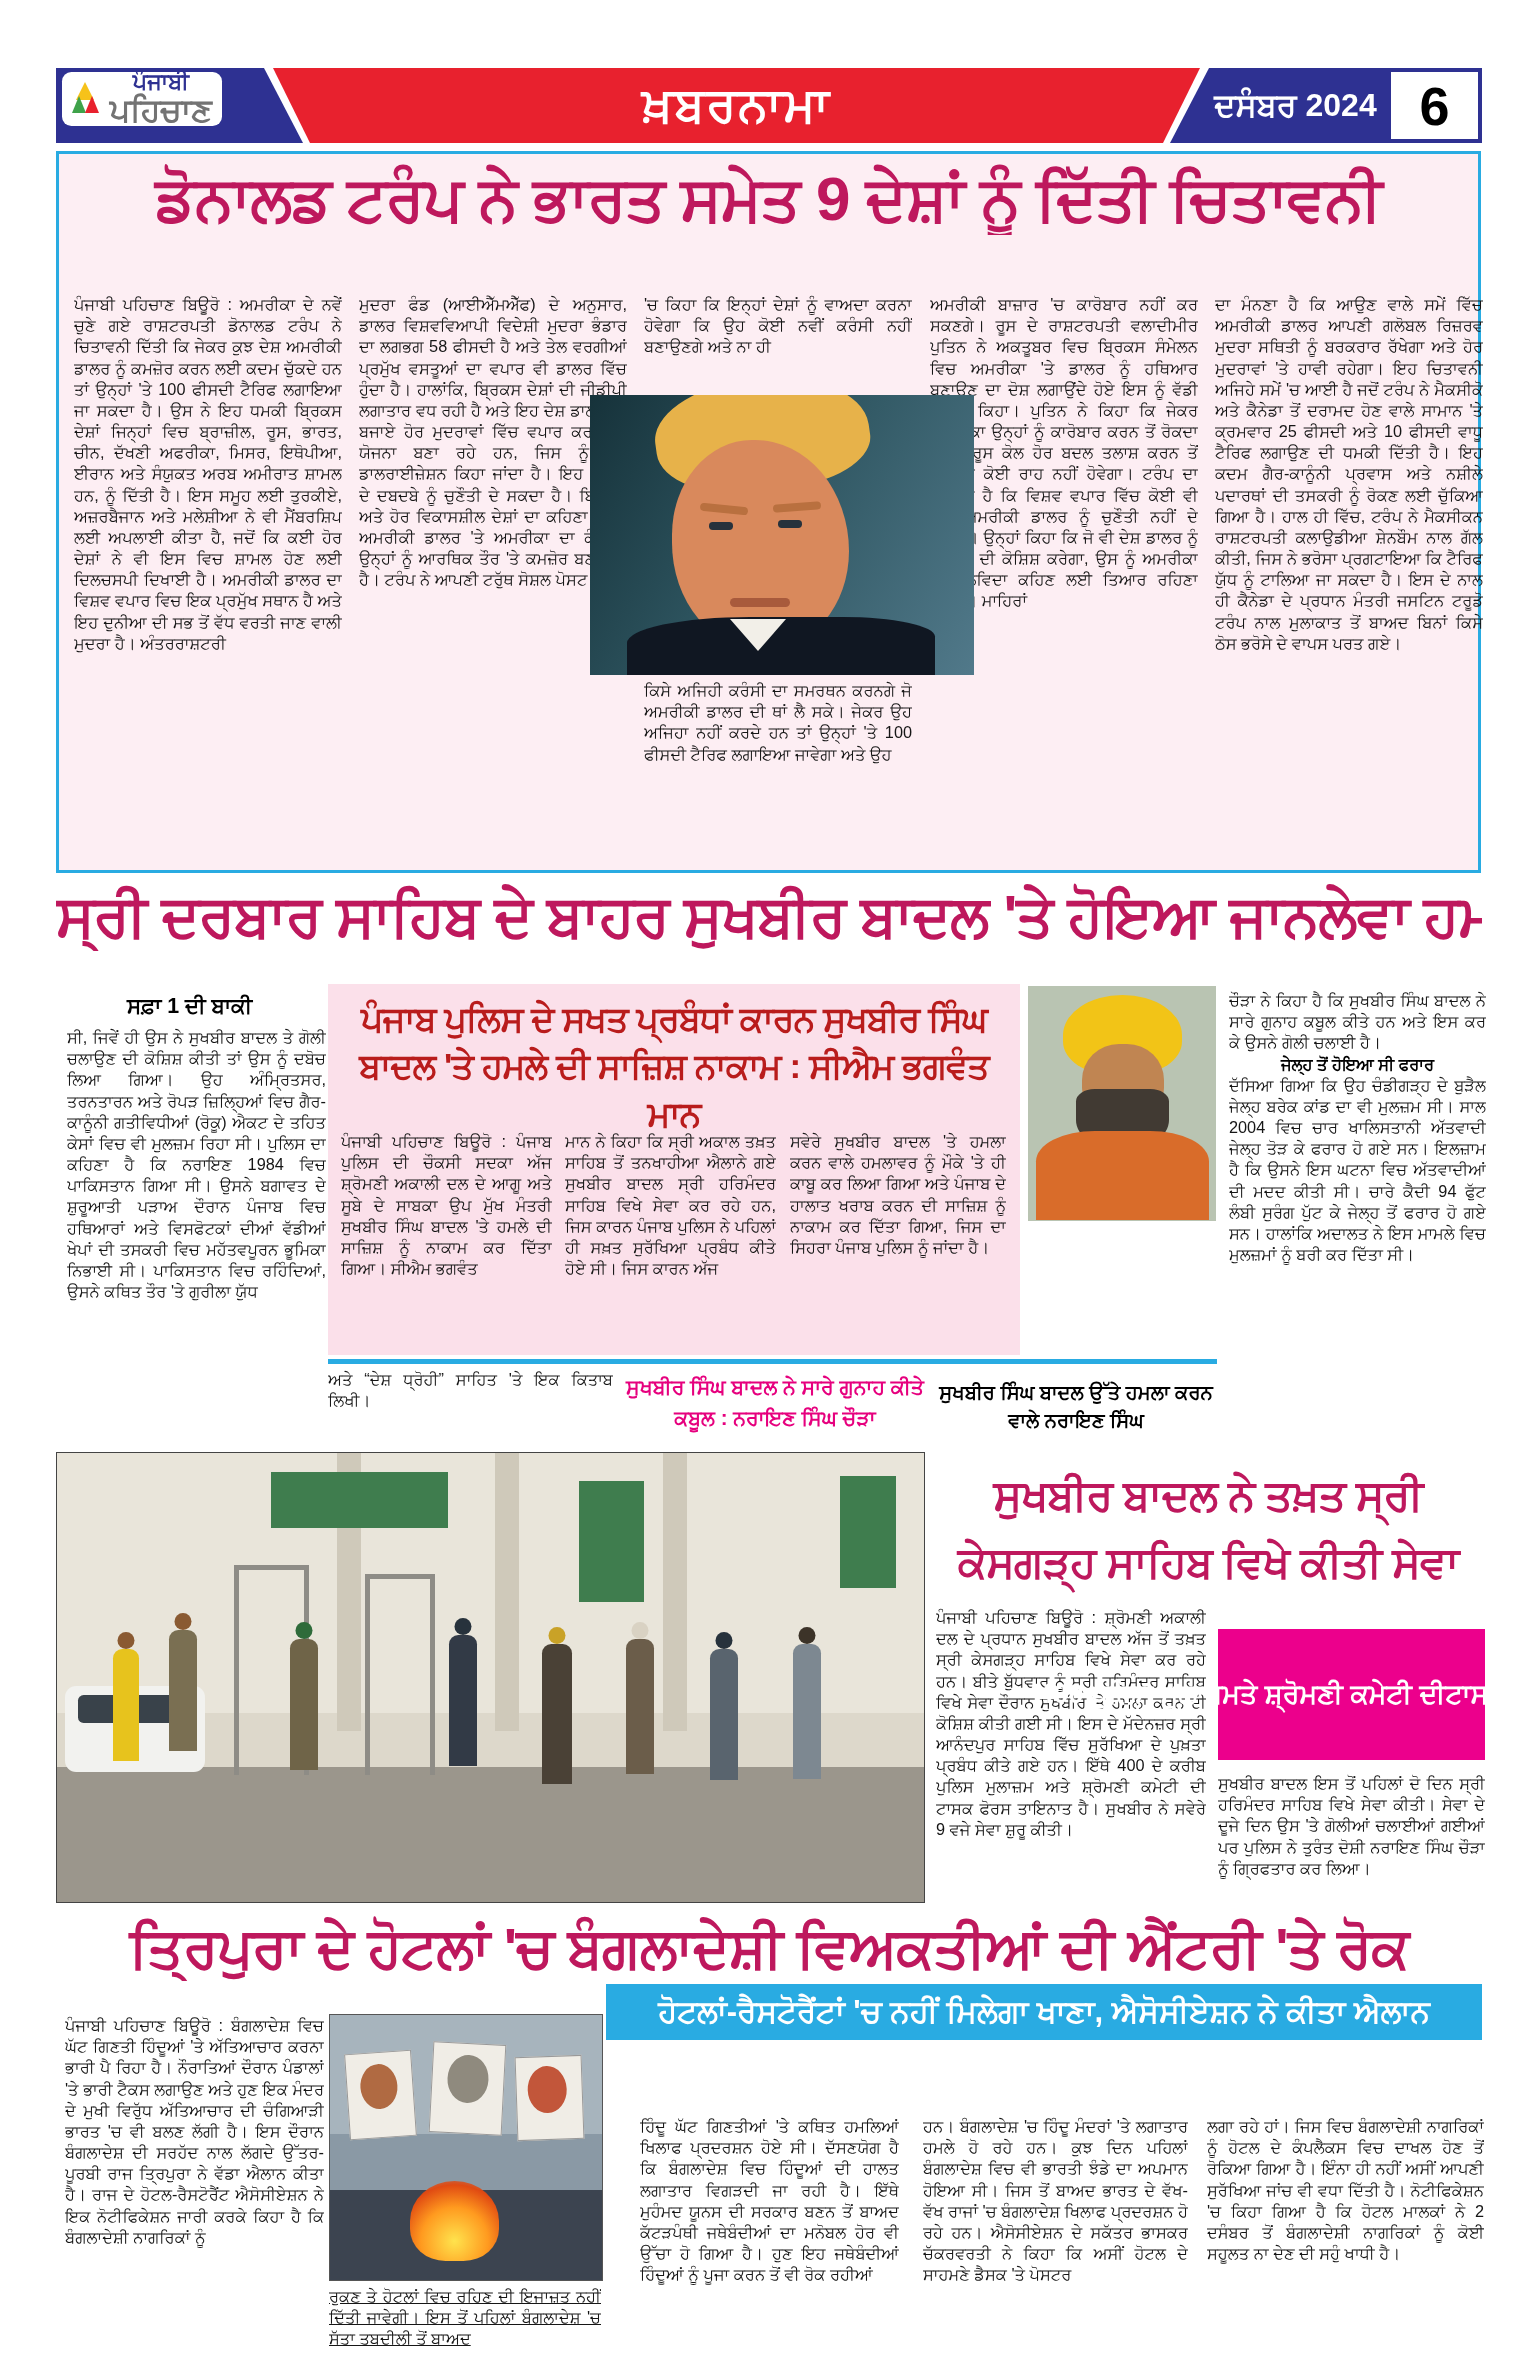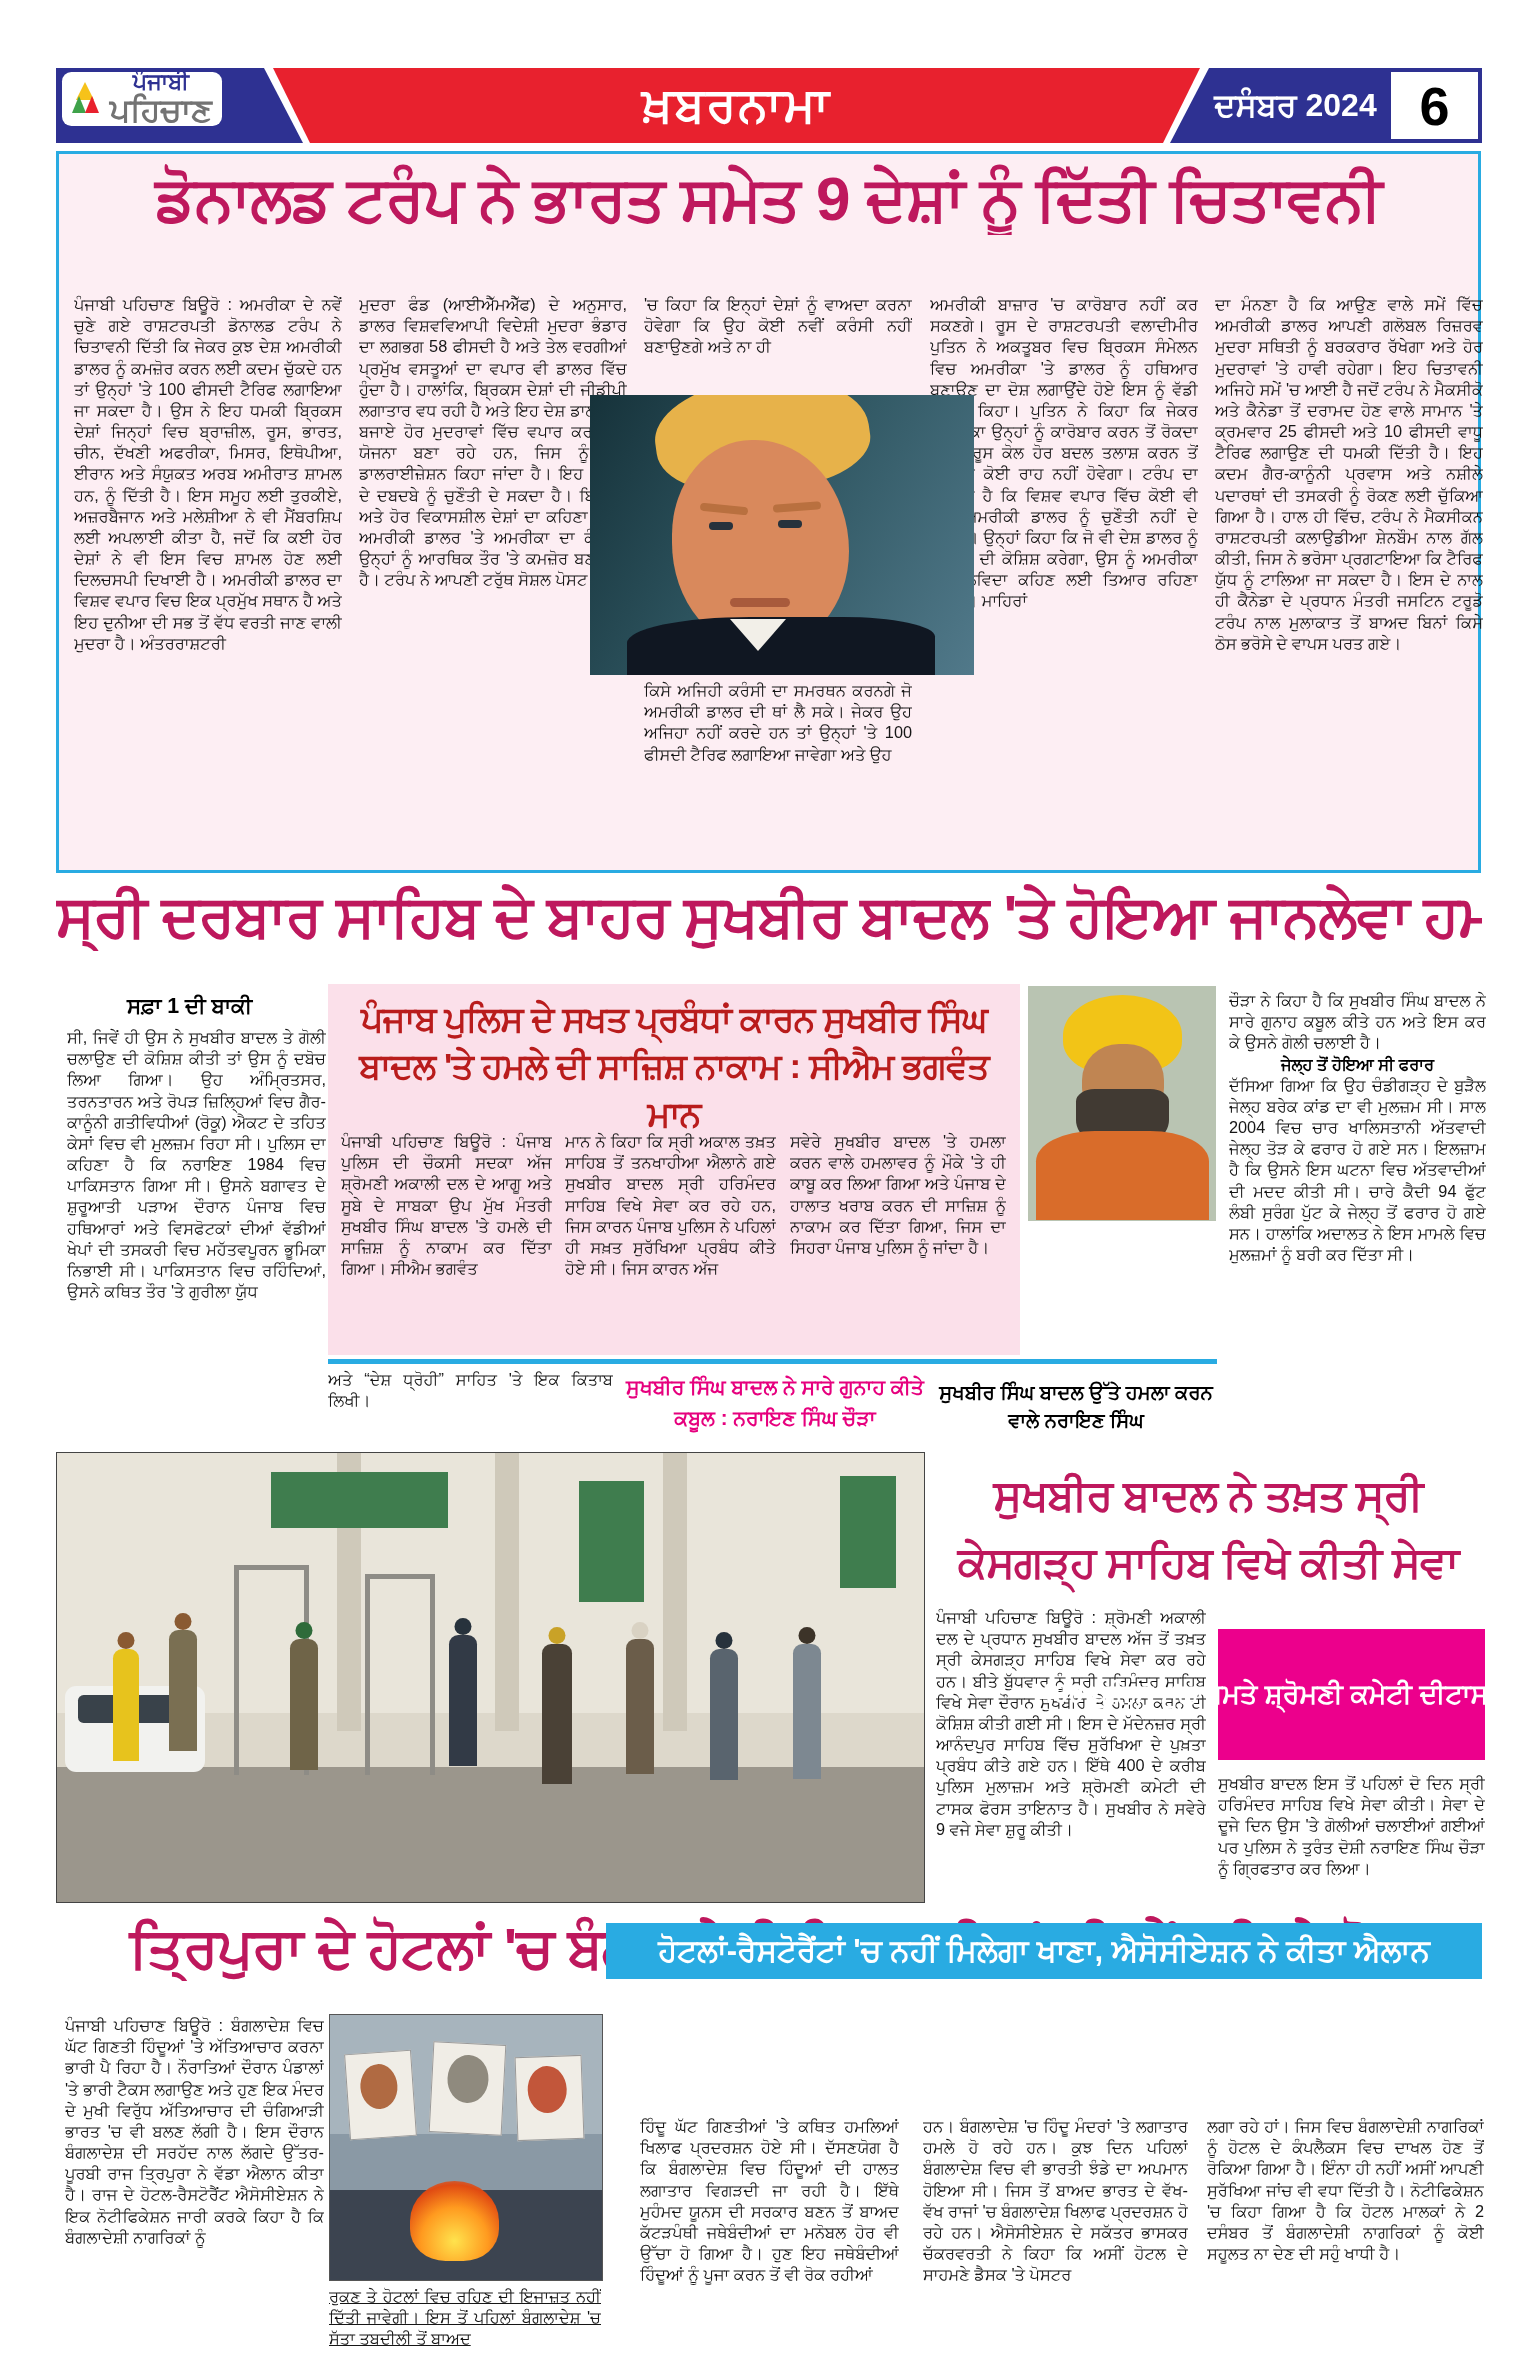--- a/index.html
+++ b/index.html
@@ -104,21 +104,21 @@
   .a4-col1{left:65px;top:2015px;width:259px;height:291px;}
   .protest{left:329px;top:2014px;width:272px;height:265px;background:#8a99a5;border:0.9px solid #555;overflow:hidden;}
   .protest .sky{position:absolute;left:0;top:0;width:100%;height:45%;background:#a7b4bd;}
   .protest .poster{position:absolute;background:#f0ede6;border:0.9px solid #999;}
   .protest .blob{position:absolute;border-radius:50%;}
   .protest .fire{position:absolute;left:80px;top:166px;width:89px;height:80px;
                  background:radial-gradient(circle at 50% 75%,#ffe34d 0%,#ff9a1f 45%,#e04a12 75%,rgba(90,40,20,0) 100%);
                  border-radius:50% 50% 40% 40%;}
   .protest .crowd{position:absolute;left:0;bottom:0;width:100%;height:34%;background:#3c4450;}
   .a4-strip{left:329px;top:2286px;width:272px;height:80px;text-decoration:underline;}
-  .a4-bluebar{left:606px;top:1923px;width:876px;height:56px;background:#29abe2;display:flex;align-items:center;justify-content:center;}
+  .a4-bluebar{left:606px;top:1984px;width:876px;height:56px;background:#29abe2;display:flex;align-items:center;justify-content:center;}
   .a4-bluebar .t{color:#ffffff;font-size:31px;font-weight:900;white-space:nowrap;}
   .a4-col2{left:640px;top:2116px;width:259px;height:188px;}
   .a4-col3{left:923px;top:2116px;width:265px;height:188px;}
   .a4-col4{left:1207px;top:2116px;width:277px;height:188px;}
 </style>
 </head>
 <body>
 
 <div class="page">
 

